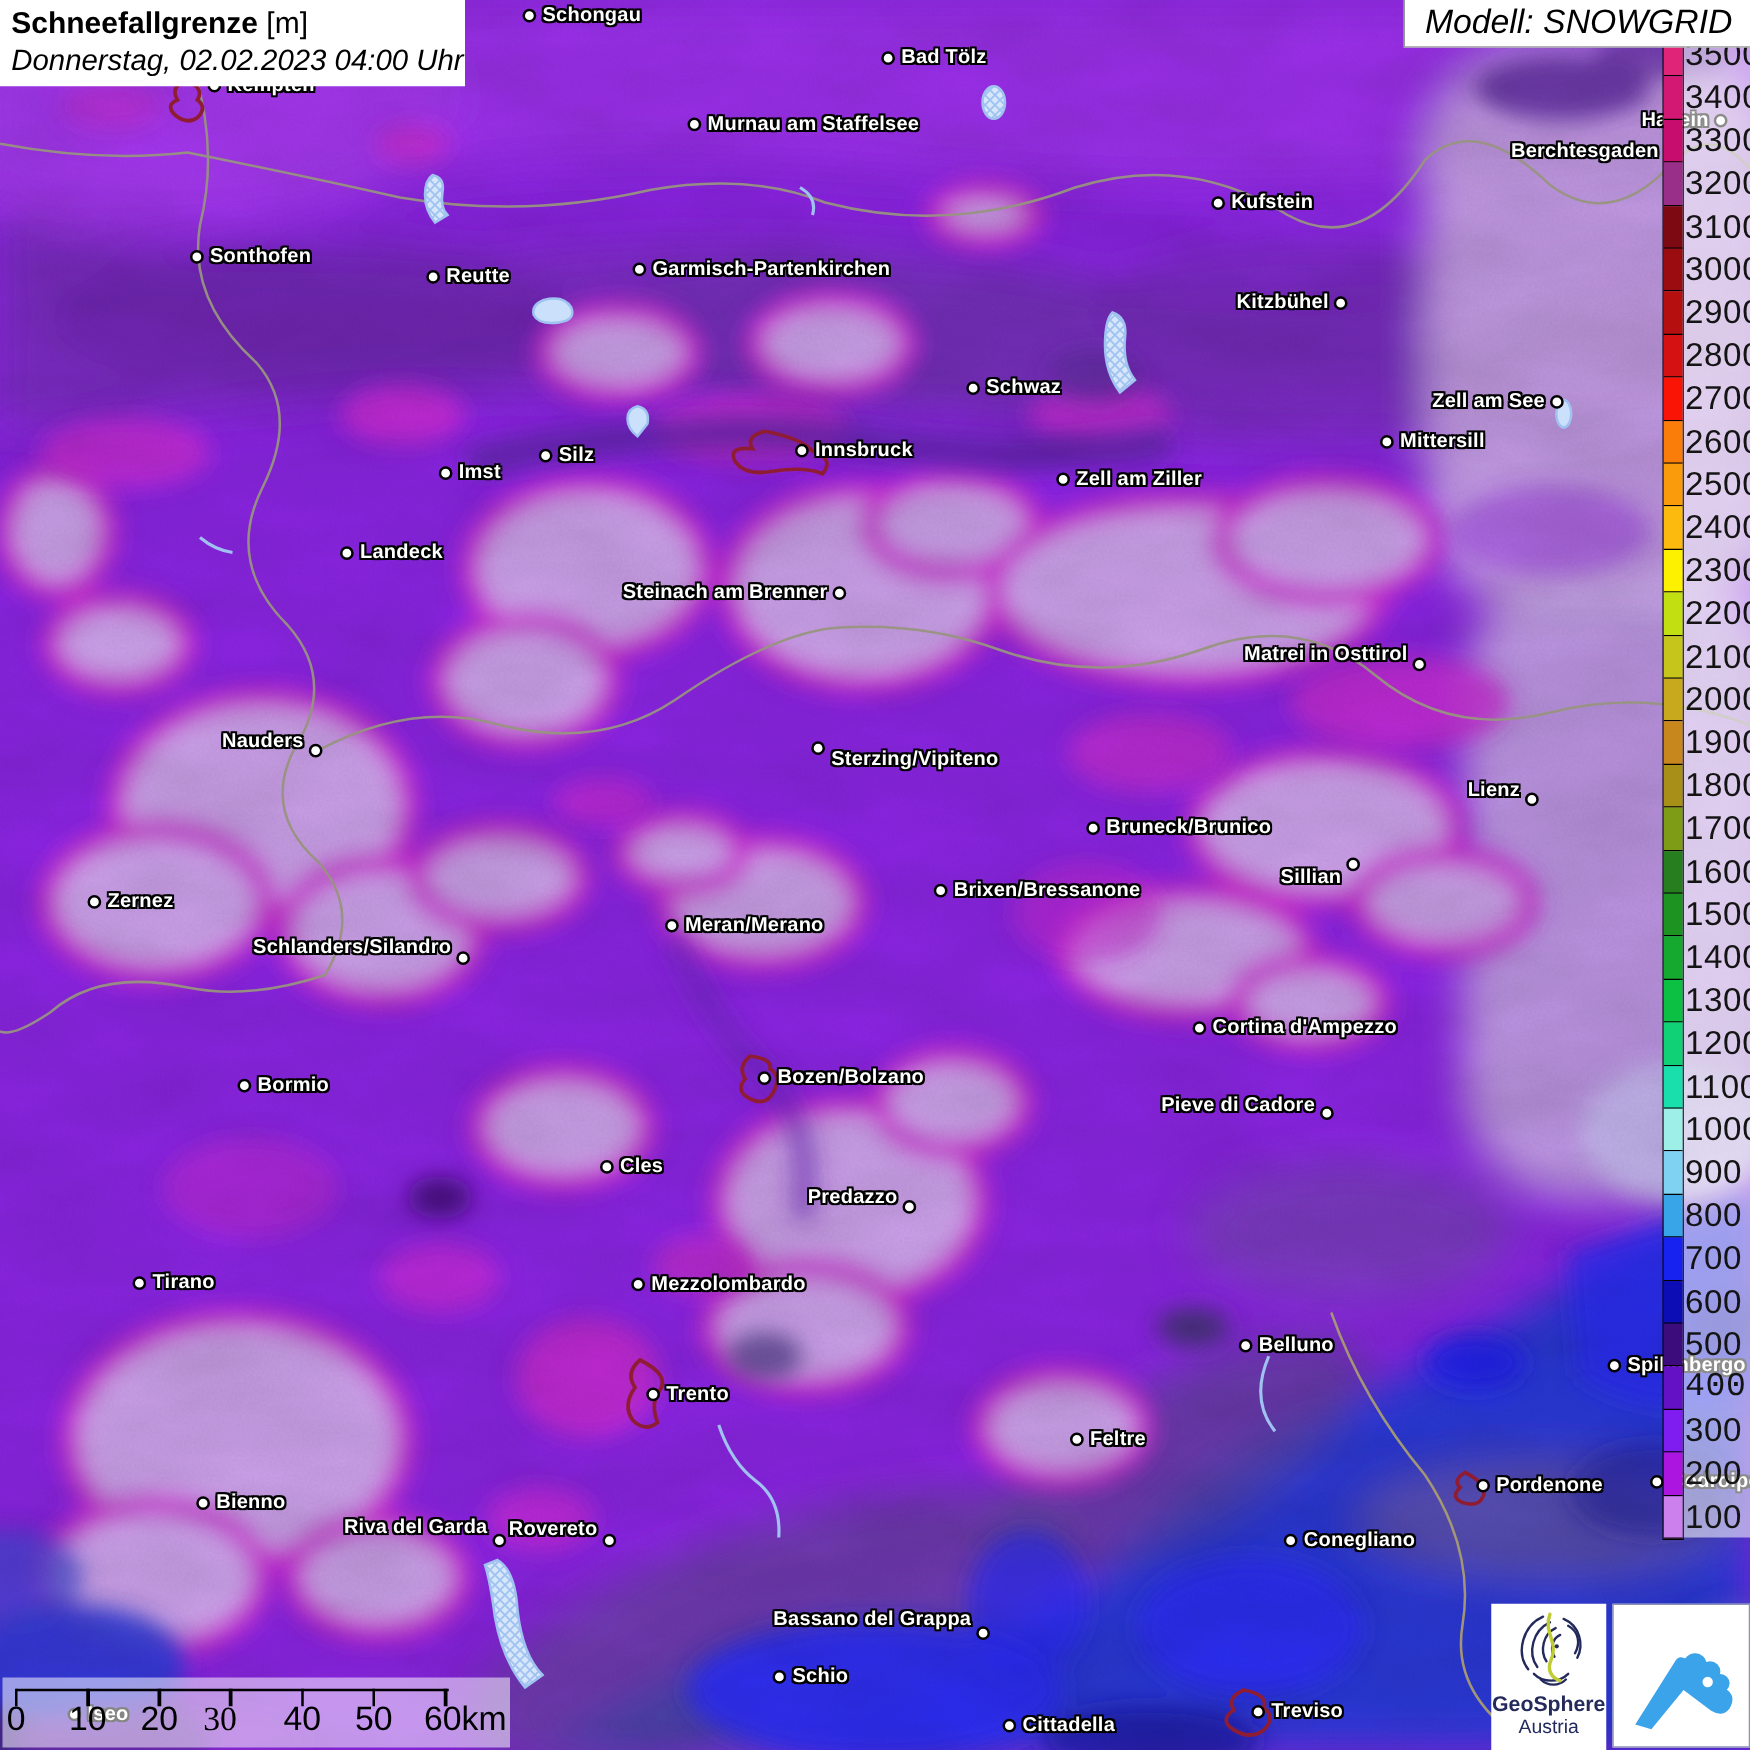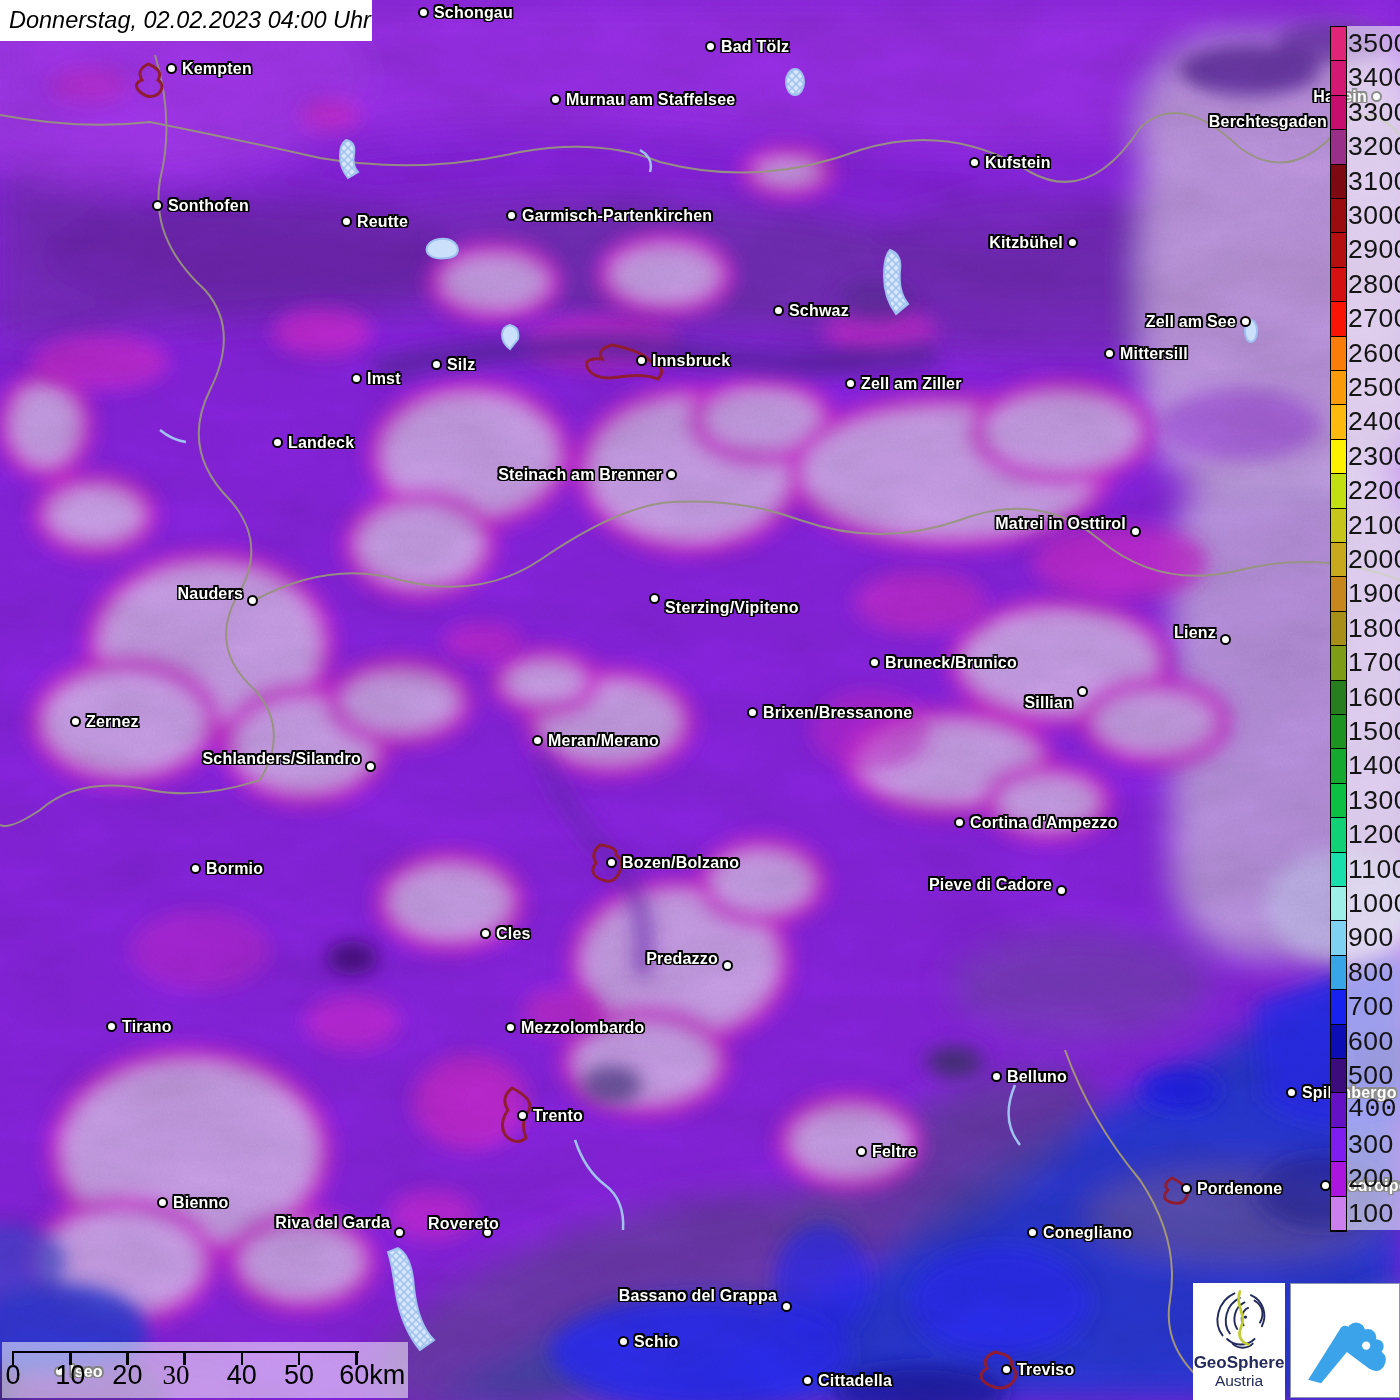--- a/index.html
+++ b/index.html
@@ -393,21 +393,21 @@
       <div>
         <div class="city-dot" style="left: 157.3px; top: 1197.3px;"></div>
         <div class="city-label" style="top: 1203px; left: 173px;">Bienno</div>
       </div>
       <div>
         <div class="city-dot" style="left: 394.3px; top: 1227.3px;"></div>
         <div class="city-label" style="top: 1223px; right: 1010px;">Riva del Garda</div>
       </div>
       <div>
         <div class="city-dot" style="left: 482.3px; top: 1227.3px;"></div>
-        <div class="city-label" style="top: 1224px; right: 901px; padding-left: 16px;">Rovereto</div>
+        <div class="city-label" style="top: 1224px; right: 922px; padding-left: 16px;">Rovereto</div>
       </div>
       <div>
         <div class="city-dot" style="left: 1027.3px; top: 1227.3px;"></div>
         <div class="city-label" style="top: 1233px; left: 1043px;">Conegliano</div>
       </div>
       <div>
         <div class="city-dot" style="left: 781.3px; top: 1301.3px;"></div>
         <div class="city-label" style="top: 1296px; right: 623px;">Bassano del Grappa</div>
       </div>
       <div>
@@ -498,21 +498,25 @@
       <div class="cb-label" style="top: 989.2px;">700</div>
       <div class="cb-label" style="top: 1023.6px;">600</div>
       <div class="cb-label" style="top: 1058px; text-align: right;">500</div>
       <div class="cb-label" style="top: 1092.4px; font-family: Liberation Mono, monospace;">400</div>
       <div class="cb-label" style="top: 1126.8px;">300</div>
       <div class="cb-label" style="top: 1161.2px;">200</div>
       <div class="cb-label" style="top: 1195.6px;">100</div>
     </div>
 
   <div id="title-box">
+    <div id="title-line1"><b>Schneefallgrenze</b><span> [m]</span></div>
     <div id="title-line2">Donnerstag, 02.02.2023 04:00 Uhr</div>
+  </div>
+  <div id="model-box">
+    <span>Modell: SNOWGRID</span>
   </div>
 
   <div id="scalebar">
     <div id="sb-line"></div>
   <div class="sb-tick" style="left: 9.8px;"></div>
       <div class="sb-label" style="left: -29px;">0</div>
       <div class="sb-tick" style="left: 67px;"></div>
       <div class="sb-label" style="left: 28.2px;">10</div>
       <div class="sb-tick" style="left: 124.2px;"></div>
       <div class="sb-label" style="left: 85.4px;">20</div>

